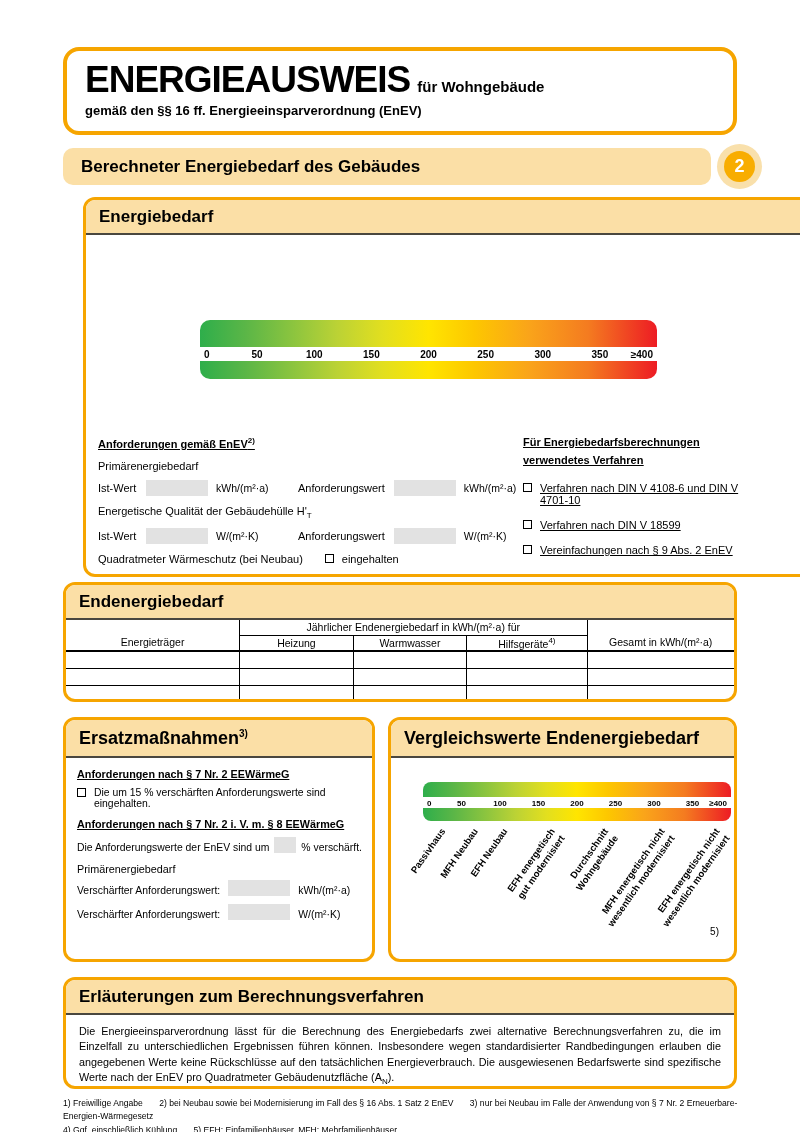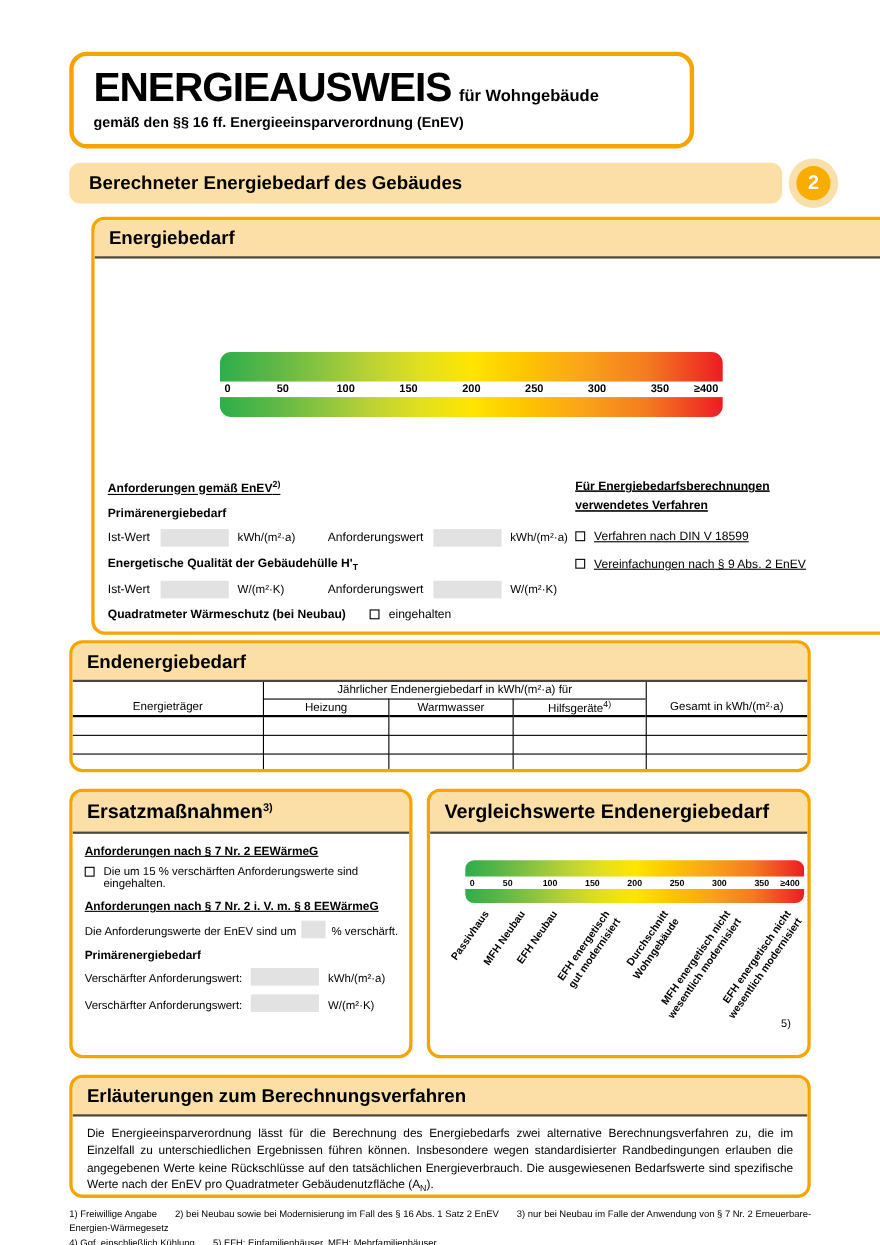--- a/index.html
+++ b/index.html
@@ -4,21 +4,21 @@
 <style>
   * { margin:0; padding:0; box-sizing:border-box; }
   body { background:#fff; font-family:"Liberation Sans", sans-serif; color:#000; }
   #page { position:relative; width:800px; height:1132px; background:#ffffff; overflow:hidden; }
 
   
   .panel { position:absolute; background:#fff; border:3px solid #F6A500; border-radius:12px; overflow:hidden; }
   .panel-header { background:#FBDFA6; border-bottom:2px solid #4A473F; font-weight:bold; font-size:17px; padding:7px 13px 6px 13px; }
 
   
-  #header-box { position:absolute; left:63px; top:47px; width:568px; height:88px; background:#fff;
+  #header-box { position:absolute; left:63px; top:47px; width:674px; height:88px; background:#fff;
     border:4px solid #F6A500; border-radius:16px; padding:10px 18px; }
   .main-title { font-size:37px; font-weight:bold; letter-spacing:-1px; line-height:1.05; display:inline; }
   .main-title-suffix { font-size:15px; font-weight:bold; margin-left:7px; }
   .main-subtitle { font-size:13px; font-weight:bold; margin-top:3px; }
 
   
   #section-bar { position:absolute; left:63px; top:148px; width:648px; height:37px; background:#FBDFA6;
     border-radius:10px; font-size:17px; font-weight:bold; line-height:37px; padding-left:18px; }
   #page-badge-halo { position:absolute; left:717px; top:144px; width:45px; height:45px; border-radius:50%;
     background:#F9E0AB; display:flex; align-items:center; justify-content:center; }
@@ -38,21 +38,21 @@
   .tick.t8 { left:auto; right:4px; transform:translate(0,-50%); }
   #scale-big { left:114px; top:120px; width:457px; }
   #scale-big .band-top { height:27px; } #scale-big .strip { height:14px; font-size:10px; } #scale-big .band-bottom { height:18px; }
   #scale-small { left:32px; top:62px; width:308px; }
   #scale-small .band-top { height:15px; border-radius:8px 8px 0 0; } #scale-small .strip { height:11px; font-size:8px; }
   #scale-small .band-bottom { height:13px; border-radius:0 0 8px 8px; }
 
   
   #box-energiebedarf { left:63px; top:197px; width:760px; height:380px;margin-left:20px; }
   .u-head { font-size:11px; font-weight:bold; text-decoration:underline; }
-  .b-head { font-size:11px; font-weight:bold; }
+  .b-head { font-size:11px; font-weight:normal; }
   .small-txt { font-size:10.5px; }
   #enev-left  { position:absolute; left:12px; top:236px; width:420px; font-size:11px; }
   #enev-right { position:absolute; left:437px; top:236px; width:232px; font-size:11px;text-decoration:underline; }
   .val-row { display:flex; align-items:center; margin-bottom:9px; }
   .fld { display:inline-block; background:#E2E2E2; height:16px; }
   .fld-m { width:62px; margin-right:8px; }
   .cb { display:inline-block; width:9px; height:9px; border:1.3px solid #000; flex:none; margin-right:8px; vertical-align:-1px; }
   .opt-row { display:flex; align-items:flex-start; margin-bottom:13px; }
   .opt-row .cb { margin-top:1px; }
   sub { font-size:8px; } sup { font-size:8px; }
@@ -148,20 +148,24 @@
       <div class="val-row" style="margin-top:3px;">
         <span class="b-head">Quadratmeter Wärmeschutz (bei Neubau)</span>
         <span class="cb" style="margin-left:22px;"></span>
         <span>eingehalten</span>
       </div>
     </div>
 
     <div id="enev-right">
       <div class="u-head">Für Energiebedarfsberechnungen</div>
       <div class="u-head" style="margin-top:6px; margin-bottom:16px;">verwendetes Verfahren</div>
+      <div class="opt-row">
+        <span class="cb"></span>
+        <span>Verfahren nach DIN V 4108-6 und DIN V 4701-10</span>
+      </div>
       <div class="opt-row">
         <span class="cb"></span>
         <span>Verfahren nach DIN V 18599</span>
       </div>
       <div class="opt-row">
         <span class="cb"></span>
         <span>Vereinfachungen nach § 9 Abs. 2 EnEV</span>
       </div>
     </div>
   </div>

